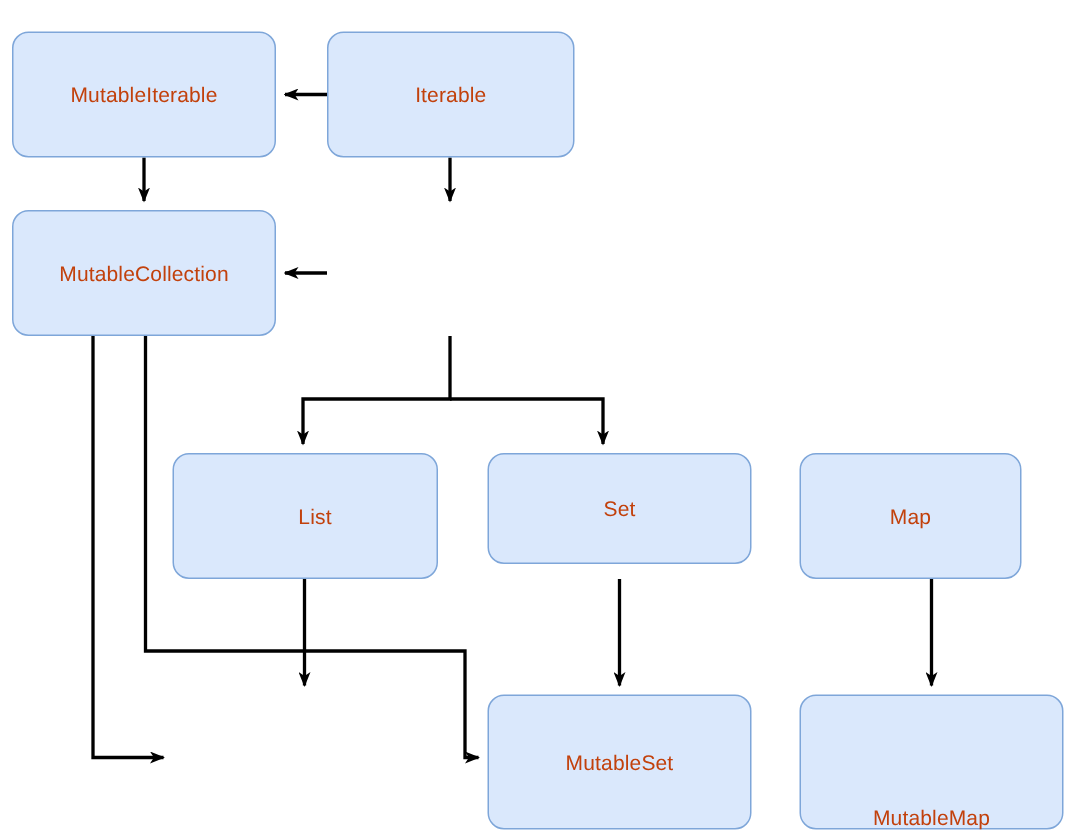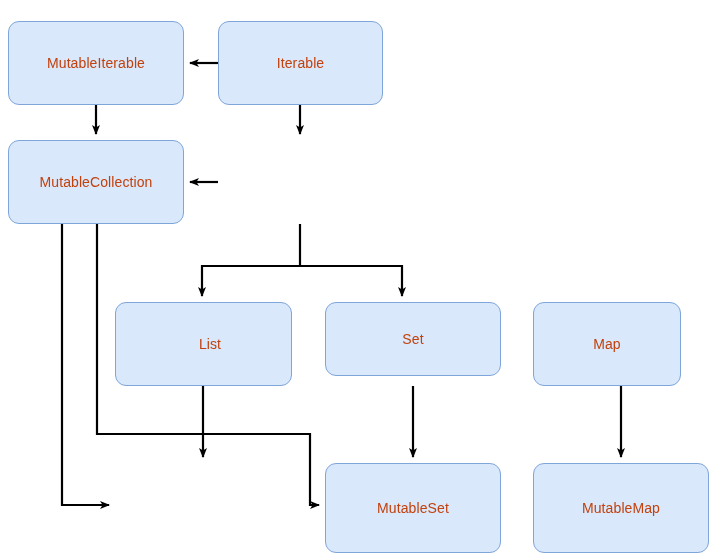--- a/index.html
+++ b/index.html
@@ -126,17 +126,17 @@
 
   <div class="node" style="left:533px; top:302px; width:148px; height:84px;">
     <span class="node-label">Map</span>
   </div>
 
 
   <div class="node" style="left:325px; top:463px; width:176px; height:90px;">
     <span class="node-label">MutableSet</span>
   </div>
 
-  <div class="node" style="left:533px; top:463px; width:176px; height:90px;">
+  <div class="node" style="left:533px; top:463px; width:176px; height:90px;align-items:flex-end;">
     <span class="node-label">MutableMap</span>
   </div>
 
 </div>
 
 </body></html>

